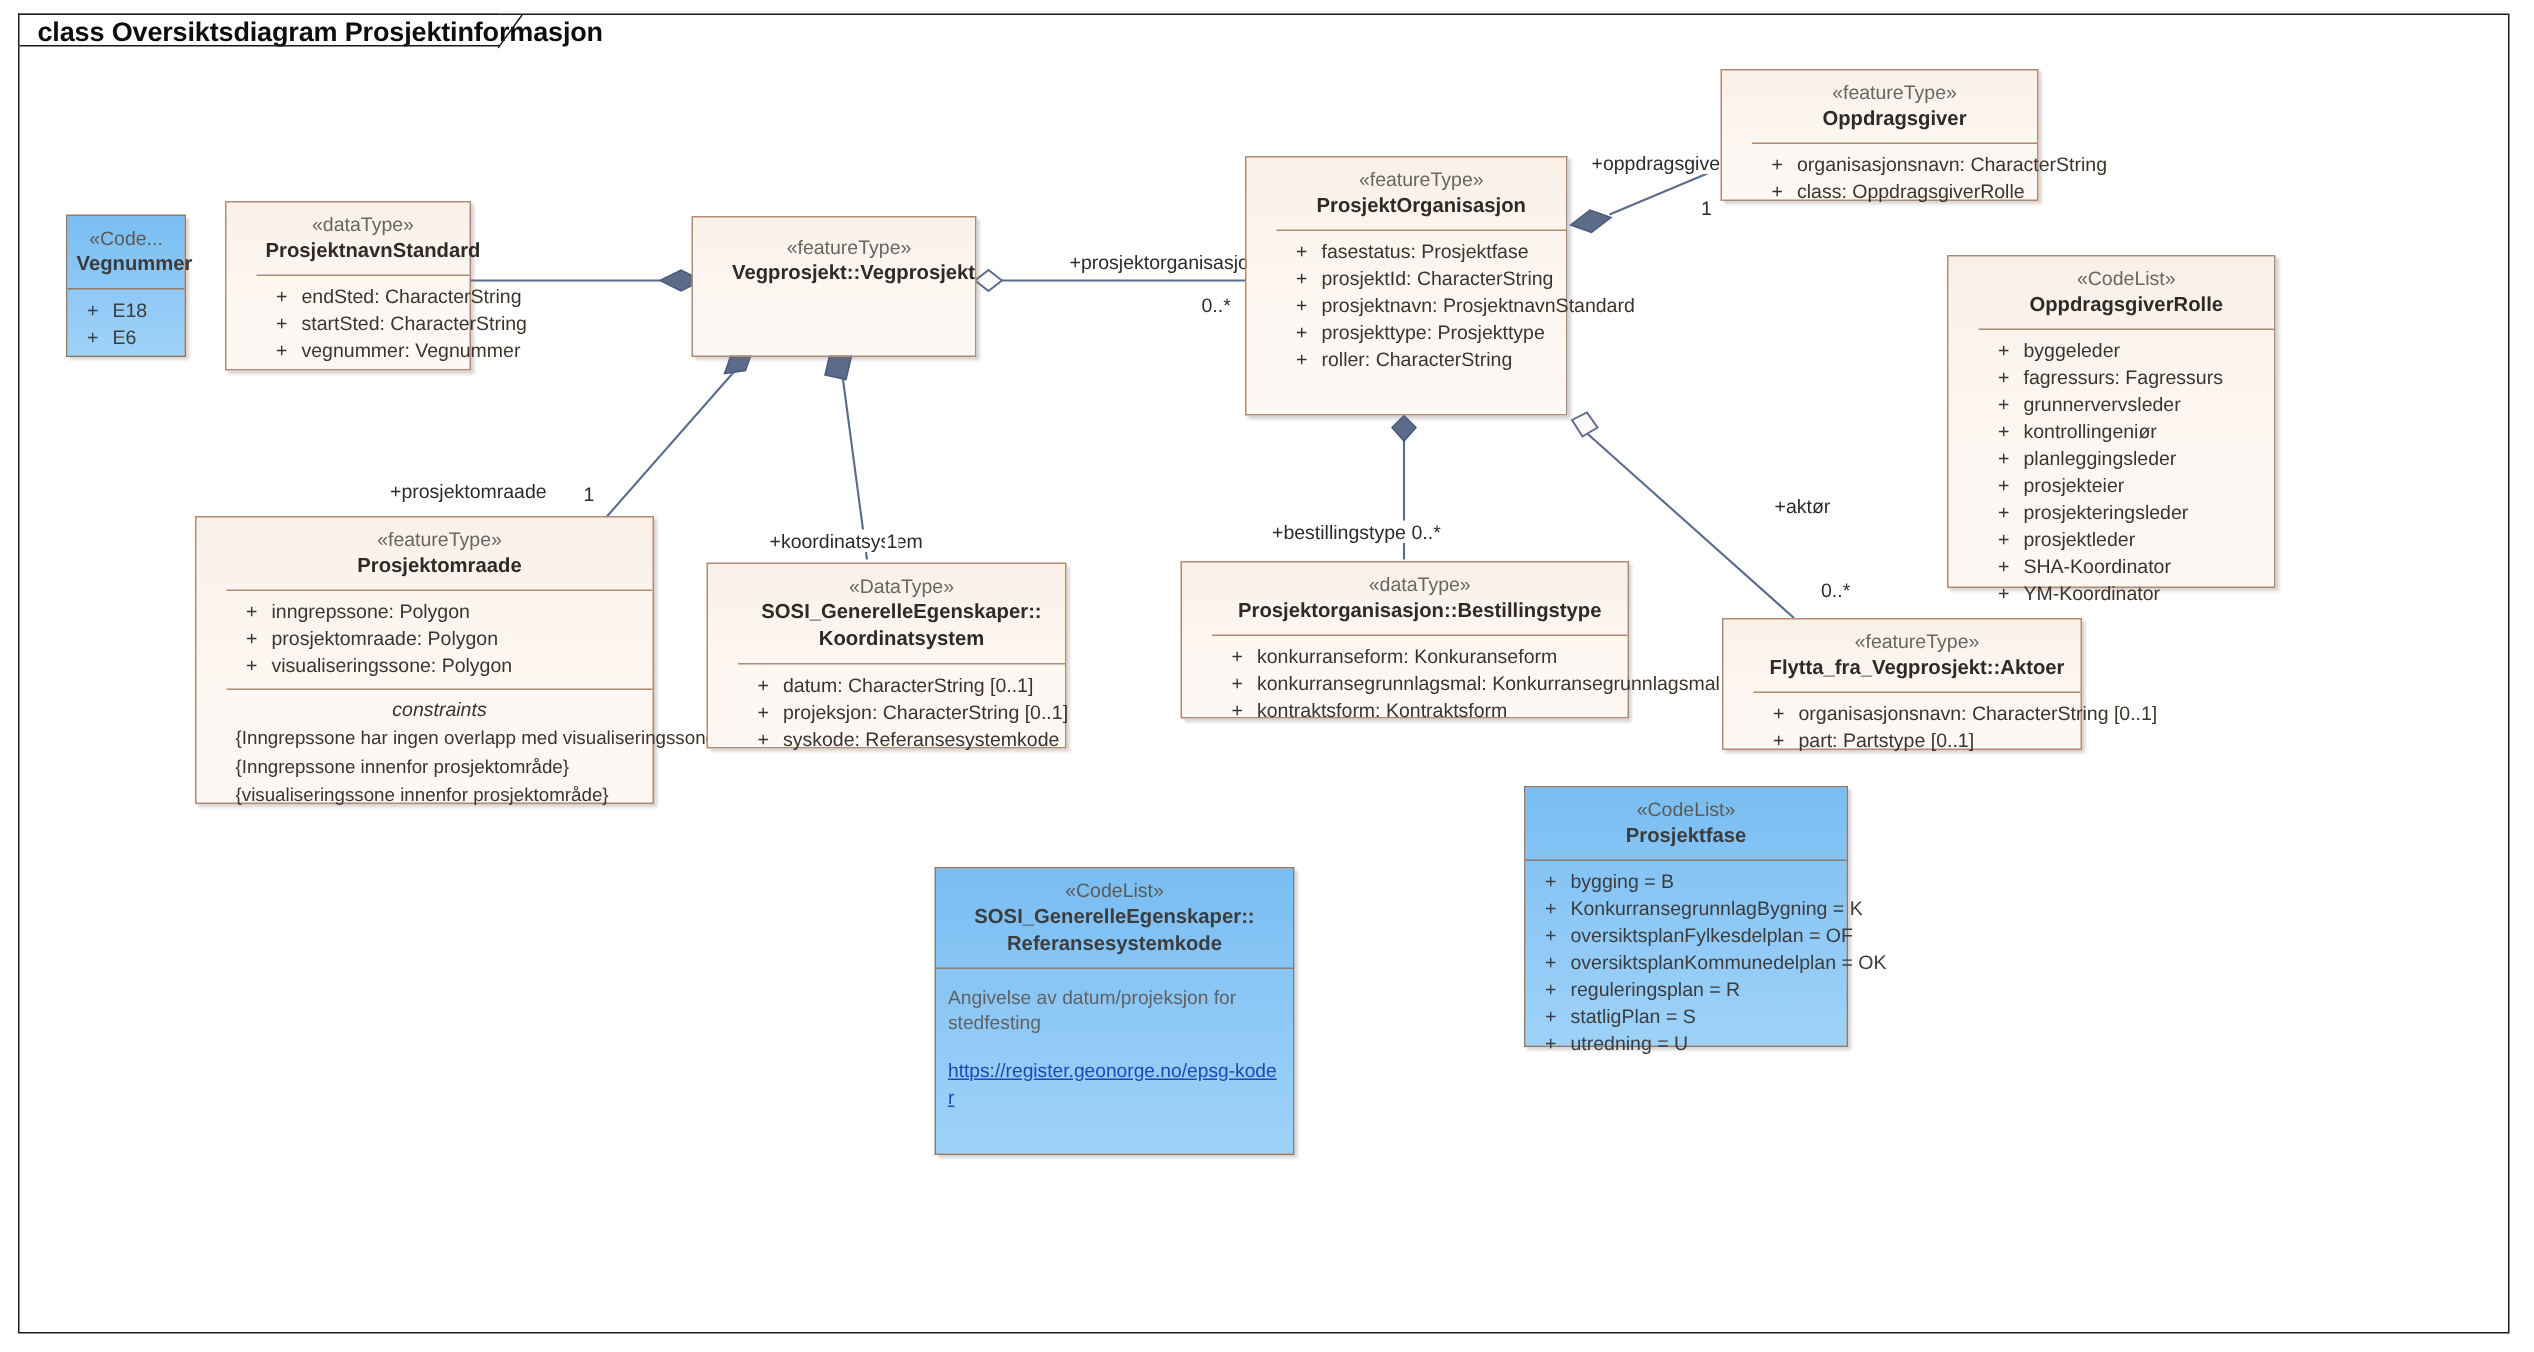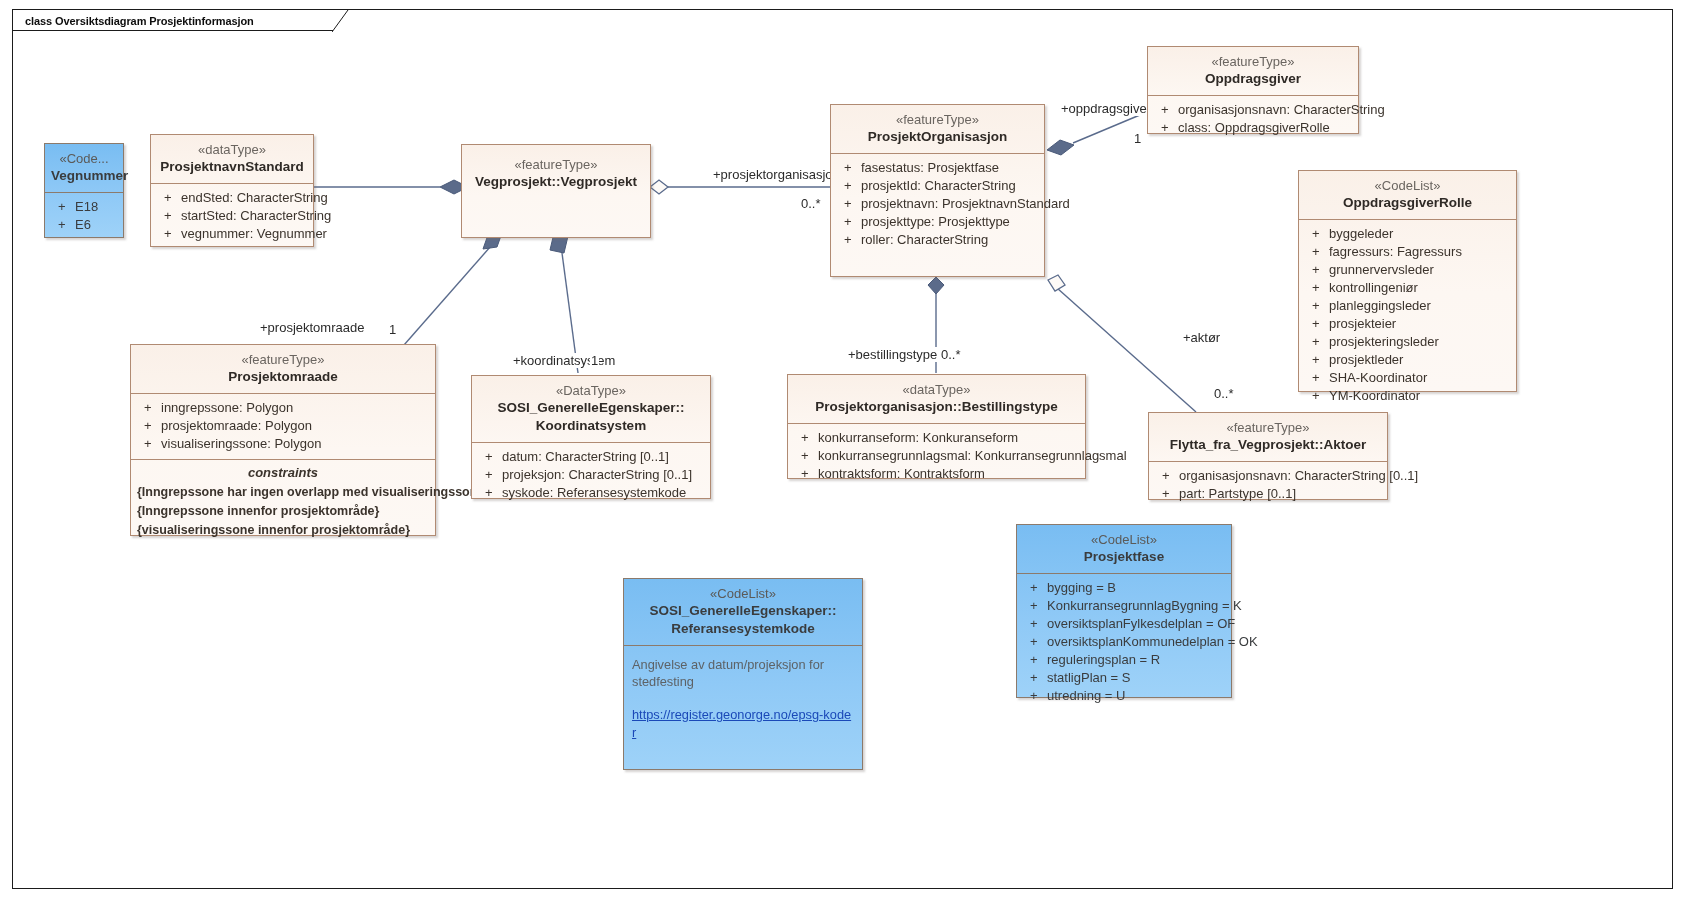--- a/index.html
+++ b/index.html
@@ -38,21 +38,21 @@
     border-left: 1px solid #1b1b1b;
     border-top: 1px solid #1b1b1b;
     background: #ffffff;
   }
   #frame-tab .tab-body {
     position: relative;
     height: 22px;
     padding: 0 0 0 12px;
     display: flex;
     align-items: center;
-    font-size: 11px;
+    font-size: 18px;
     font-weight: bold;
     color: #0d0d0d;
     letter-spacing: -0.1px;
     white-space: nowrap;
   }
   #frame-tab .tab-under {
     position: absolute;
     left: 0;
     bottom: 0;
     width: 100%;
@@ -70,20 +70,21 @@
 
   
   .cls {
     position: absolute;
     box-sizing: border-box;
     border: 1px solid #b08a72;
     box-shadow: 2px 2px 2px rgba(120,110,105,0.30);
   }
   .cls.cream {
     background: linear-gradient(to bottom, #faf0e8 0%, #fdf7f2 55%, #fdf8f4 100%);
+    padding-left: 20px;
   }
   .cls.blue {
     border-color: #8c7a6b;
     background: linear-gradient(to bottom, #79bdf2 0%, #8fc9f6 55%, #9ed2f8 100%);
   }
   .cls .hdr {
     text-align: center;
     padding: 6px 6px 7px 6px;
     line-height: 1.32;
   }
@@ -409,21 +410,21 @@
       <div class="attr">
           <span class="vis">+</span>
           <span>prosjektomraade: Polygon</span>
         </div>
       <div class="attr">
           <span class="vis">+</span>
           <span>visualiseringssone: Polygon</span>
         </div>
     </div>
     <div class="sep"></div>
-    <div style="padding:0 4px 4px 4px;font-weight:bold;">
+    <div style="padding:0 4px 4px 4px;">
       <div class="constraints-title">constraints</div>
       <div class="constraint">{Inngrepssone har ingen overlapp med visualiseringssone}</div>
       <div class="constraint">{Inngrepssone innenfor prosjektområde}</div>
       <div class="constraint">{visualiseringssone innenfor prosjektområde}</div>
     </div>
   </div>
 
   <div class="cls cream" style="left:471px; top:375px; width:240px; height:124px;">
     <div class="hdr">
       <div class="stereo">«DataType»</div>

